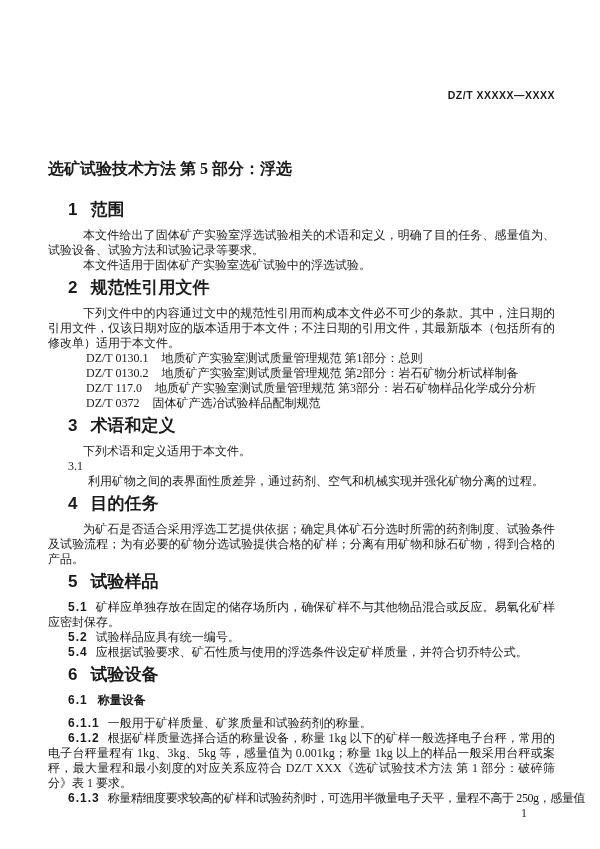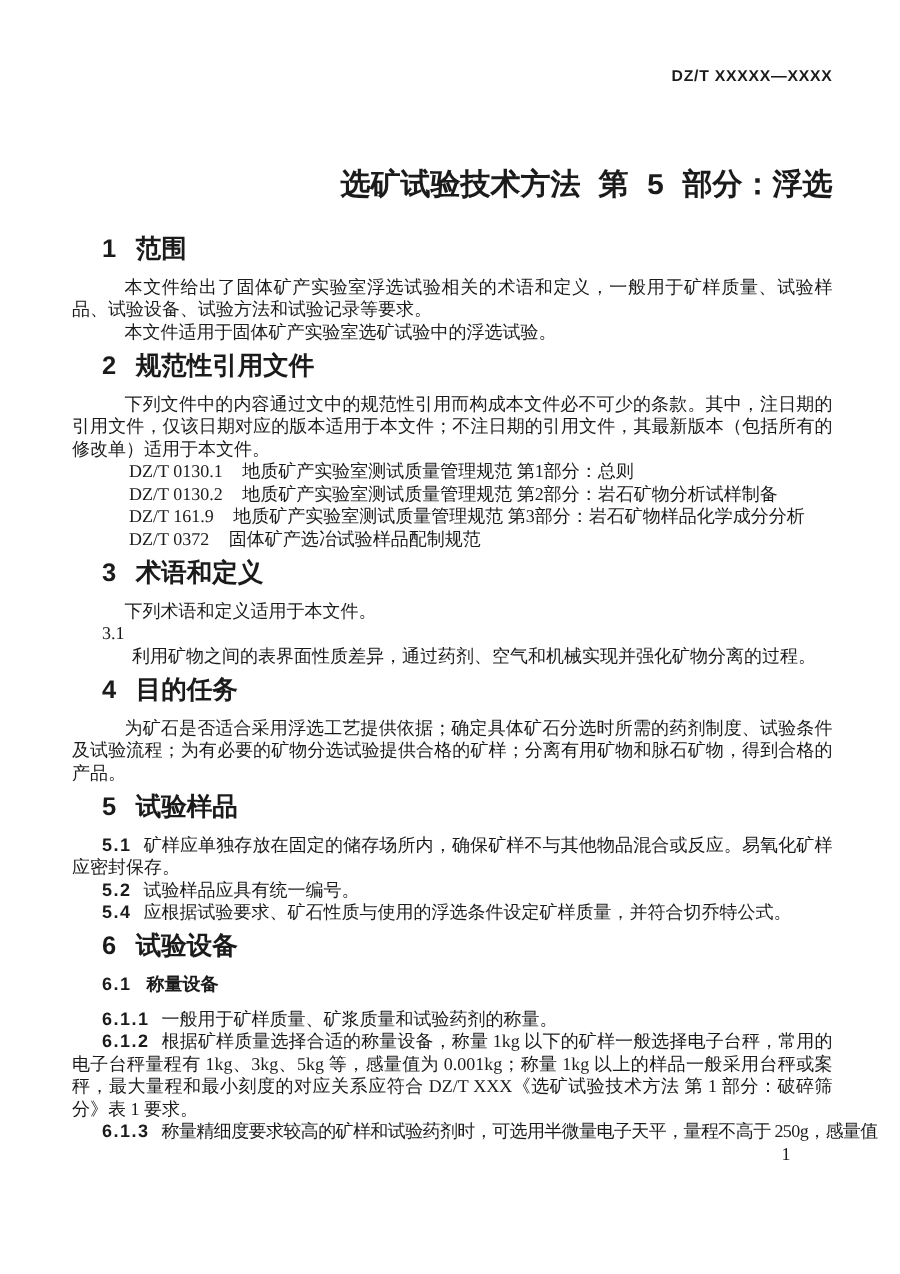--- a/index.html
+++ b/index.html
@@ -1,40 +1,40 @@
 <!DOCTYPE html>
 <html><head>
 <meta charset="utf-8">
 <style>
   html, body { margin: 0; padding: 0; background: #ffffff; }
   .page {
     width: 600px; height: 849px;
     background: #ffffff;
     box-sizing: border-box;
-    padding: 44px 45px 0 48px;
+    padding: 88px 45px 0 48px;
     font-family: "Liberation Serif", serif;
     color: #1b1b1b;
     font-size: 12px;
     line-height: 15px;
     overflow: hidden;
     position: relative;
   }
   .doc-header {
     text-align: right;
     font-family: "Liberation Sans", sans-serif;
     font-weight: bold;
     font-size: 10.5px;
     letter-spacing: 0.5px;
     line-height: 15px;
   }
   .doc-title {
-    text-align: right;
-    font-family: Liberation Mono, monospace;
+    text-align: left;
+    font-family: Liberation Serif, serif;
     font-weight: bold;
-    font-size: 20px;
+    font-size: 16px;
     line-height: 22px;
     margin: 55px 0 0 0;
   }
   .sec-heading {
     font-family: "Liberation Sans", sans-serif;
     font-weight: bold;
     font-size: 17px;
     line-height: 15px;
     margin: 7px 0 11px 0;
     text-indent: 20px;
@@ -79,36 +79,36 @@
 
 <div class="page">
 
   <div class="doc-header">DZ/T XXXXX—XXXX</div>
 
   <div class="doc-title">选矿试验技术方法 第 5 部分：浮选</div>
 
   <div class="sec-heading first">
     <span class="h-num">1</span><span class="h-title">范围</span>
   </div>
-  <p class="para">本文件给出了固体矿产实验室浮选试验相关的术语和定义，一般用于矿样质量、试验样品、试验设备、试验方法和试验记录等要求。</p>
+  <p class="para">本文件给出了固体矿产实验室浮选试验相关的术语和定义，明确了目的任务、感量值为、试验设备、试验方法和试验记录等要求。</p>
   <p class="para">本文件适用于固体矿产实验室选矿试验中的浮选试验。</p>
 
   <div class="sec-heading">
     <span class="h-num">2</span><span class="h-title">规范性引用文件</span>
   </div>
   <p class="para">下列文件中的内容通过文中的规范性引用而构成本文件必不可少的条款。其中，注日期的引用文件，仅该日期对应的版本适用于本文件；不注日期的引用文件，其最新版本（包括所有的修改单）适用于本文件。</p>
   <div>
     <p class="ref">
       <span class="ref-code">DZ/T 0130.1</span><span class="ref-title">地质矿产实验室测试质量管理规范 第1部分：总则</span>
     </p>
     <p class="ref">
       <span class="ref-code">DZ/T 0130.2</span><span class="ref-title">地质矿产实验室测试质量管理规范 第2部分：岩石矿物分析试样制备</span>
     </p>
     <p class="ref">
-      <span class="ref-code">DZ/T 161.9</span><span class="ref-title">地质矿产实验室测试质量管理规范 第3部分：岩石矿物样品化学成分分析</span>
+      <span class="ref-code">DZ/T 117.0</span><span class="ref-title">地质矿产实验室测试质量管理规范 第3部分：岩石矿物样品化学成分分析</span>
     </p>
     <p class="ref">
       <span class="ref-code">DZ/T 0372</span><span class="ref-title">固体矿产选冶试验样品配制规范</span>
     </p>
   </div>
 
   <div class="sec-heading">
     <span class="h-num">3</span><span class="h-title">术语和定义</span>
   </div>
   <p class="para">下列术语和定义适用于本文件。</p>

